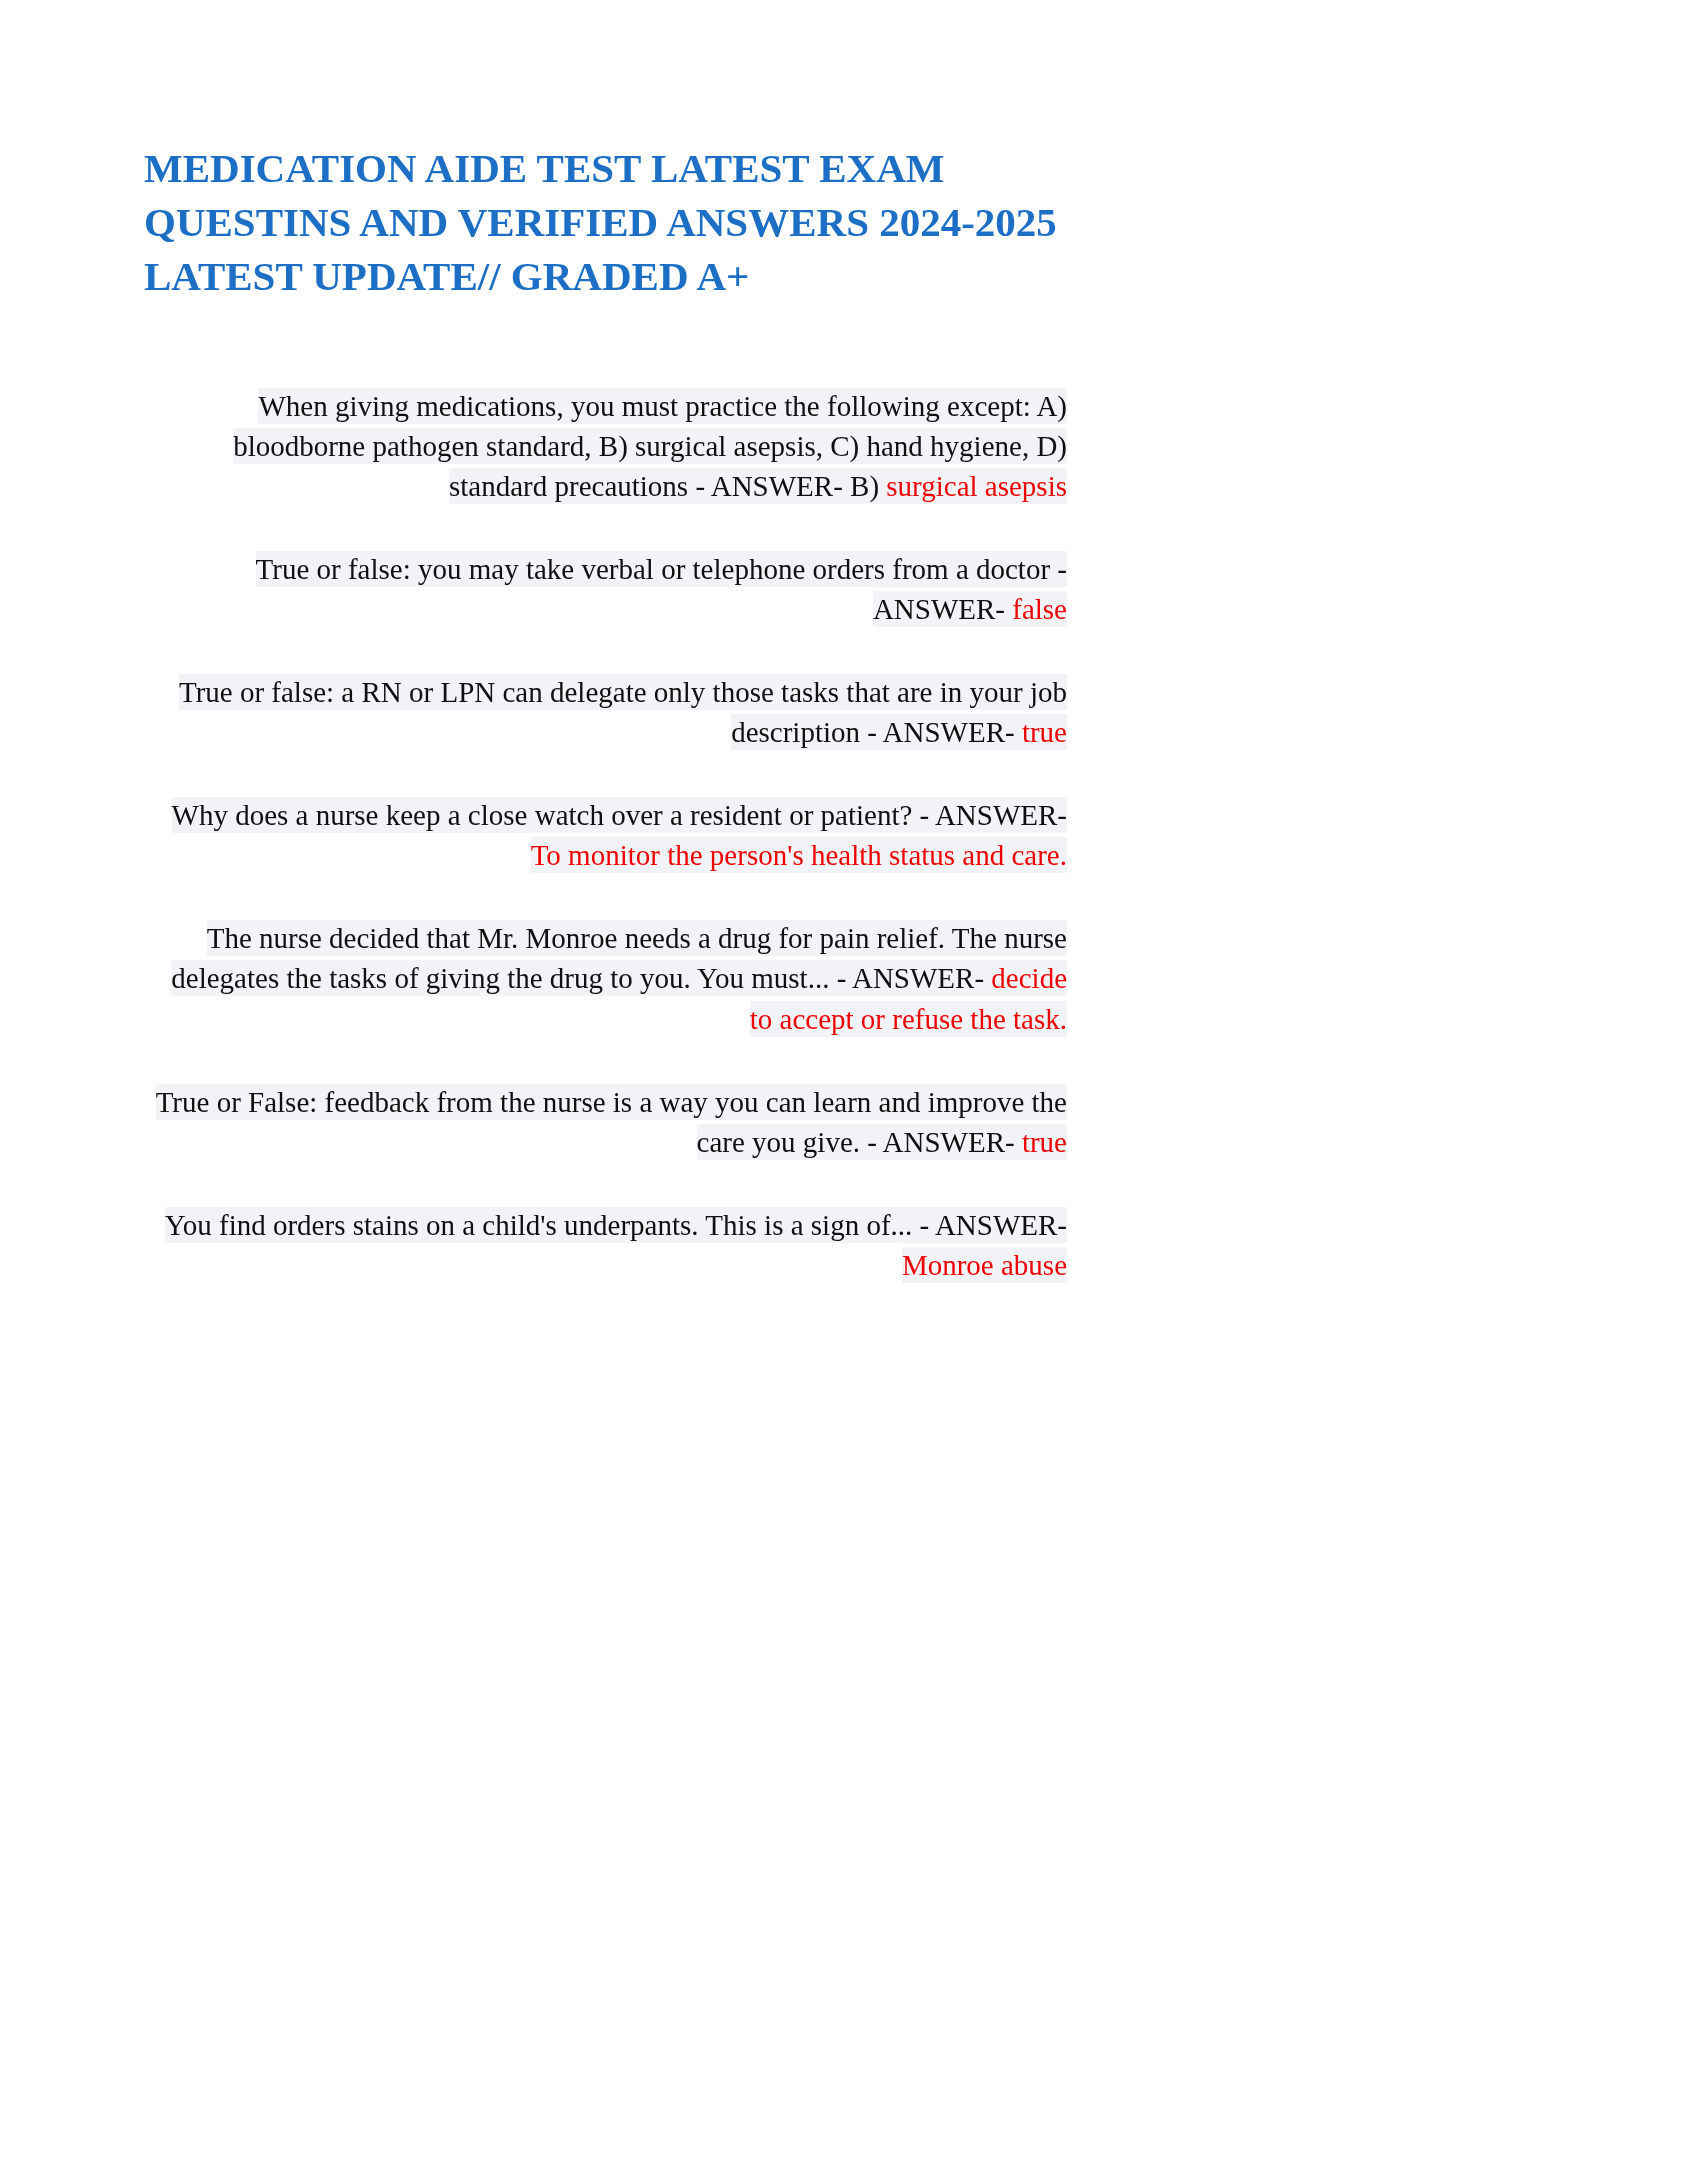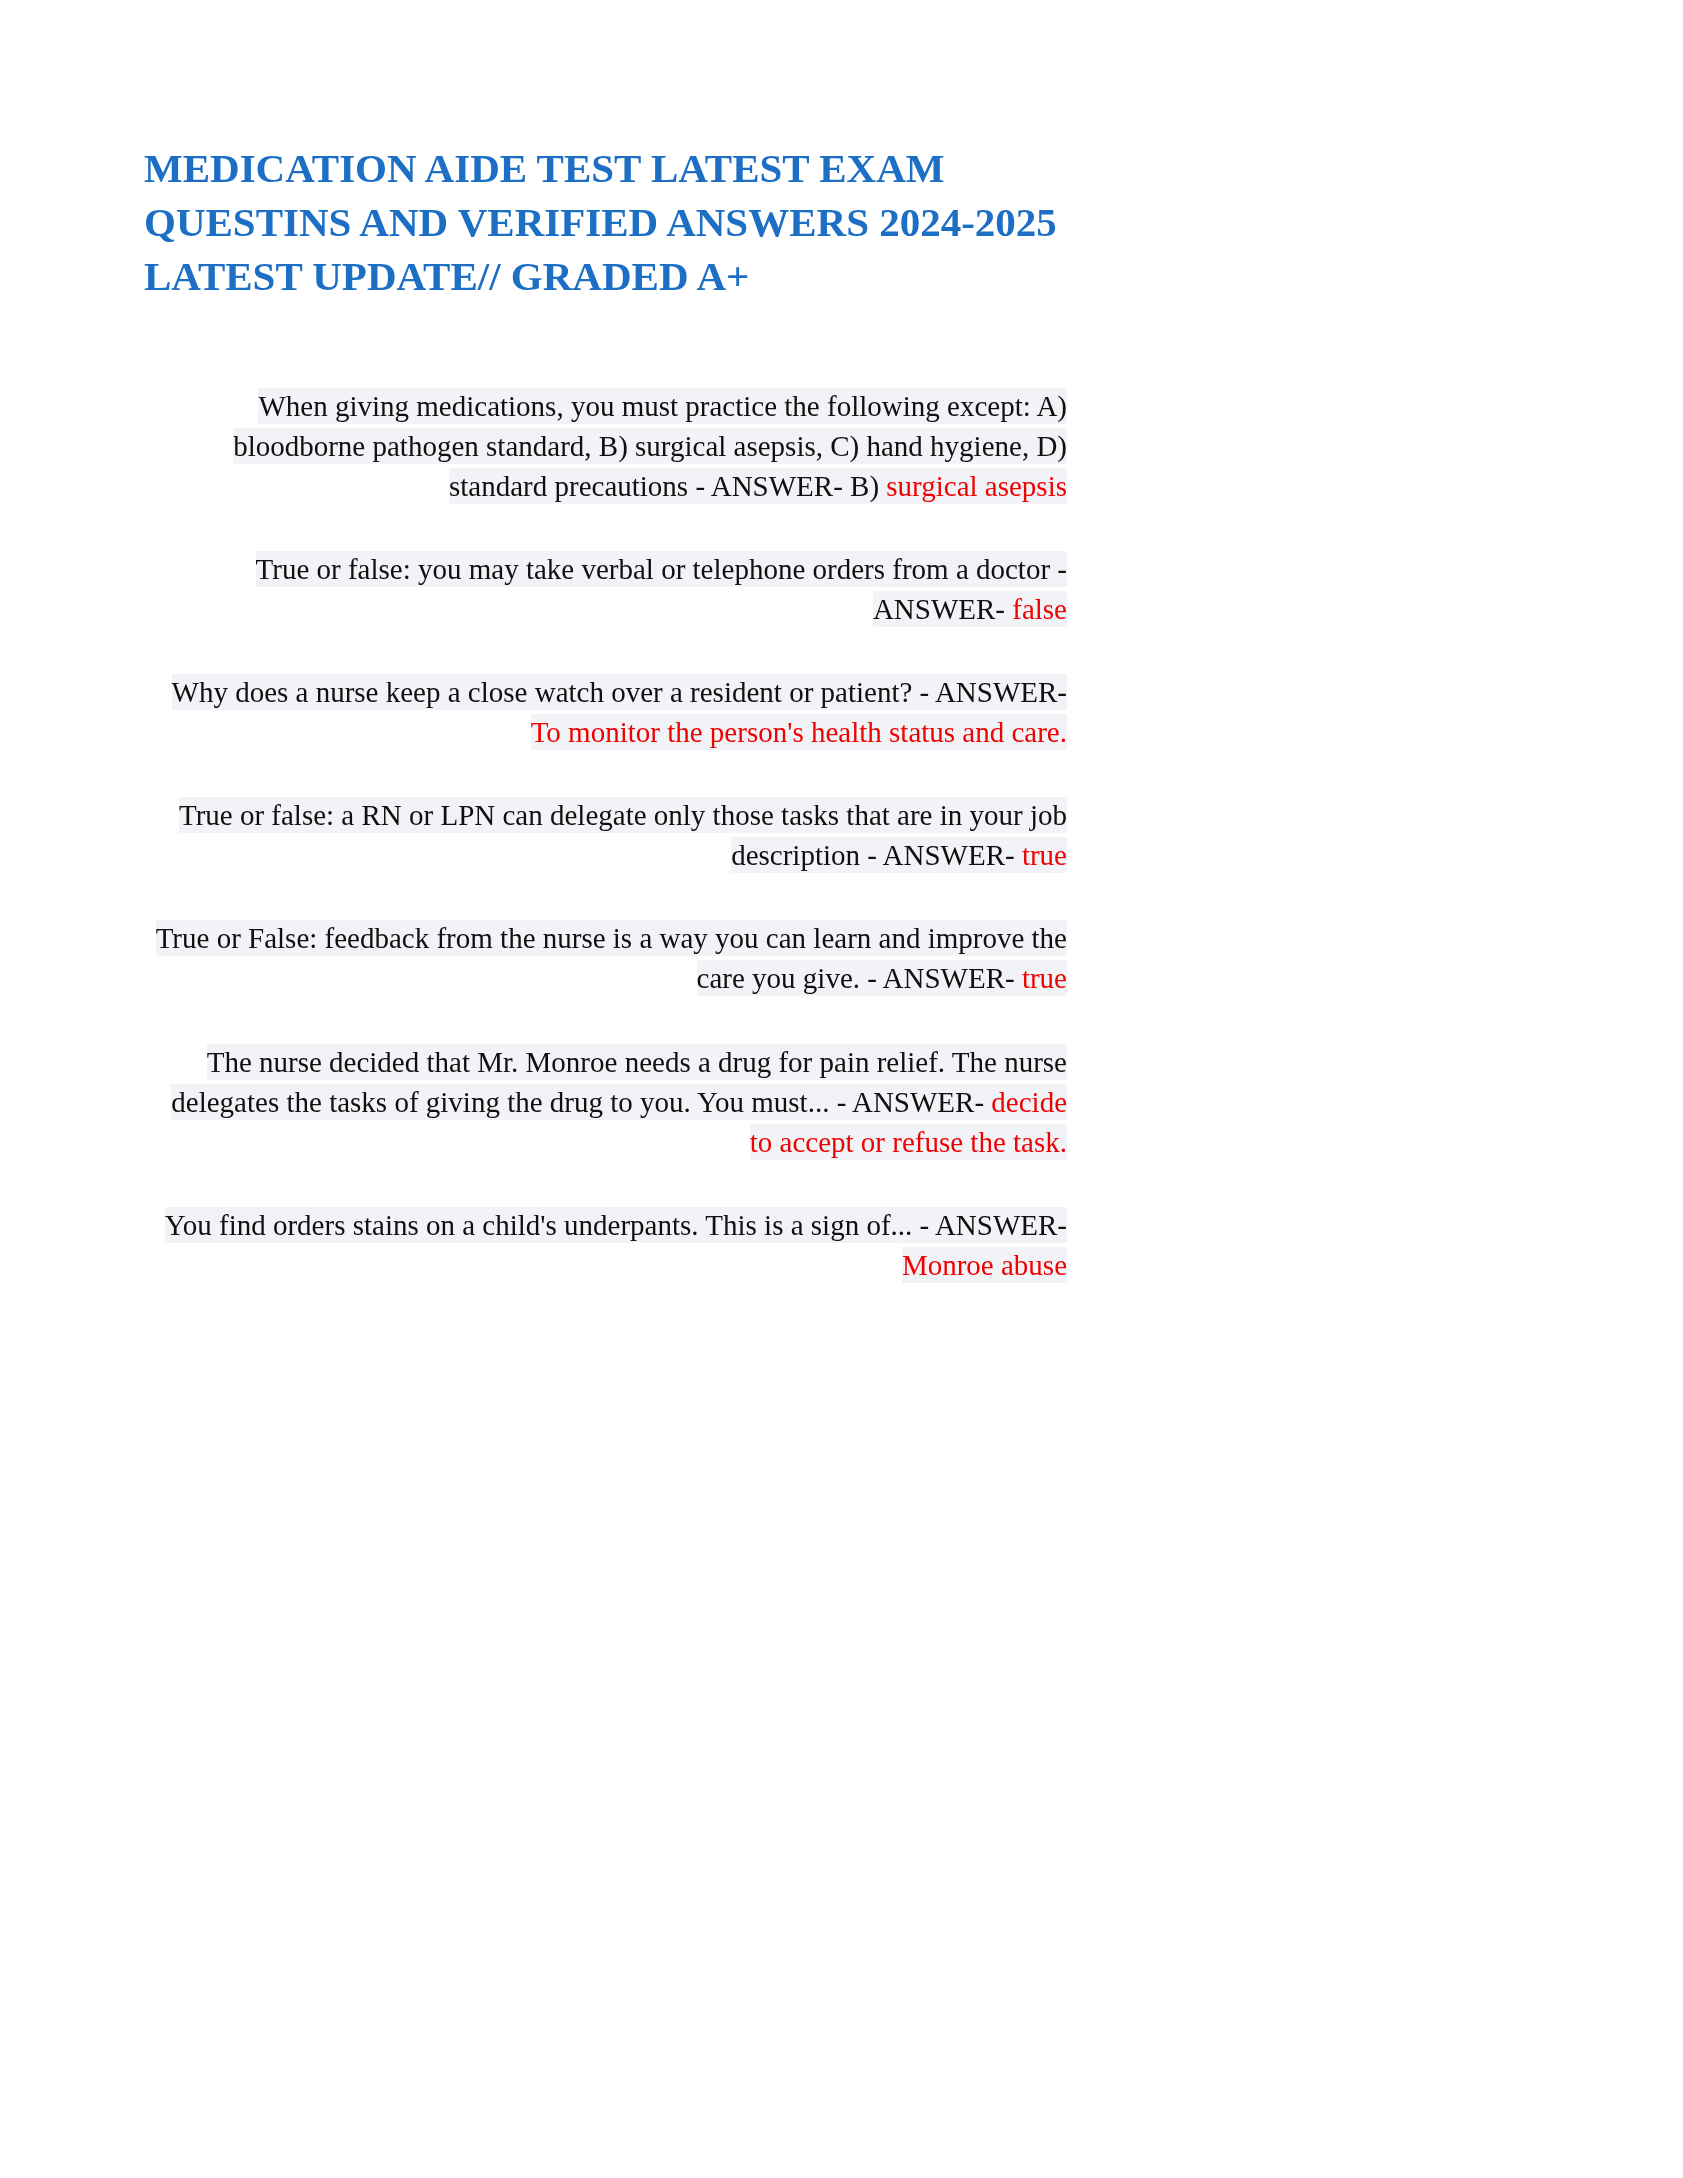--- a/index.html
+++ b/index.html
@@ -57,26 +57,26 @@
 <div class="content">
 
   <h1 class="title">MEDICATION AIDE TEST LATEST EXAM QUESTINS AND VERIFIED ANSWERS 2024-2025 LATEST UPDATE// GRADED A+</h1>
 
   <div class="qa-list">
 
     <p class="qa"><span class="q">When giving medications, you must practice the following except: A) bloodborne pathogen standard, B) surgical asepsis, C) hand hygiene, D) standard precautions - ANSWER- B) </span><span class="a">surgical asepsis</span></p>
 
     <p class="qa"><span class="q">True or false: you may take verbal or telephone orders from a doctor - ANSWER- </span><span class="a">false</span></p>
 
+    <p class="qa"><span class="q">True or false: a RN or LPN can delegate only those tasks that are in your job description - ANSWER- </span><span class="a">true</span></p>
+
     <p class="qa"><span class="q">Why does a nurse keep a close watch over a resident or patient? - ANSWER- </span><span class="a">To monitor the person's health status and care.</span></p>
 
-    <p class="qa"><span class="q">True or false: a RN or LPN can delegate only those tasks that are in your job description - ANSWER- </span><span class="a">true</span></p>
+    <p class="qa"><span class="q">The nurse decided that Mr. Monroe needs a drug for pain relief. The nurse delegates the tasks of giving the drug to you. You must... - ANSWER- </span><span class="a">decide to accept or refuse the task.</span></p>
 
     <p class="qa"><span class="q">True or False: feedback from the nurse is a way you can learn and improve the care you give. - ANSWER- </span><span class="a">true</span></p>
-
-    <p class="qa"><span class="q">The nurse decided that Mr. Monroe needs a drug for pain relief. The nurse delegates the tasks of giving the drug to you. You must... - ANSWER- </span><span class="a">decide to accept or refuse the task.</span></p>
 
     <p class="qa"><span class="q">You find orders stains on a child's underpants. This is a sign of... - ANSWER- </span><span class="a">Monroe abuse</span></p>
 
 
   </div>
 </div>
 
 
 </body></html>

